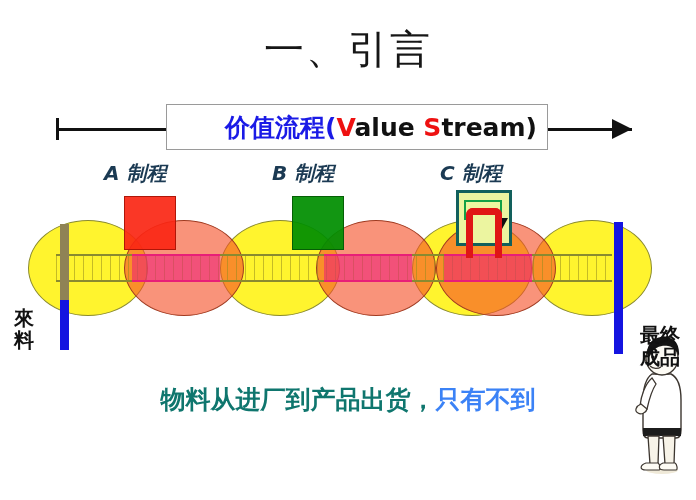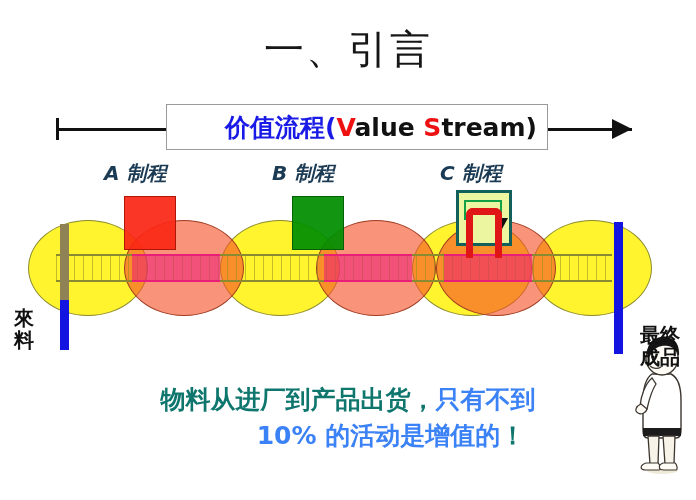--- a/index.html
+++ b/index.html
@@ -385,16 +385,15 @@
     <div>來</div>
     <div>料</div>
   </div>
   <div class="edge-caption caption-right">
     <div>最终</div>
     <div>成品</div>
   </div>
 
   <div class="statement">
     <div><span class="st-black">物料从进厂到产品出货，</span><span class="st-orange">只有不到</span></div>
-    <div class="st-line2"><span class="st-orange">10% 的活动是增值的</span><span class="st-black">！</span></div>
   </div>
 
 </div>
 
 </body></html>

